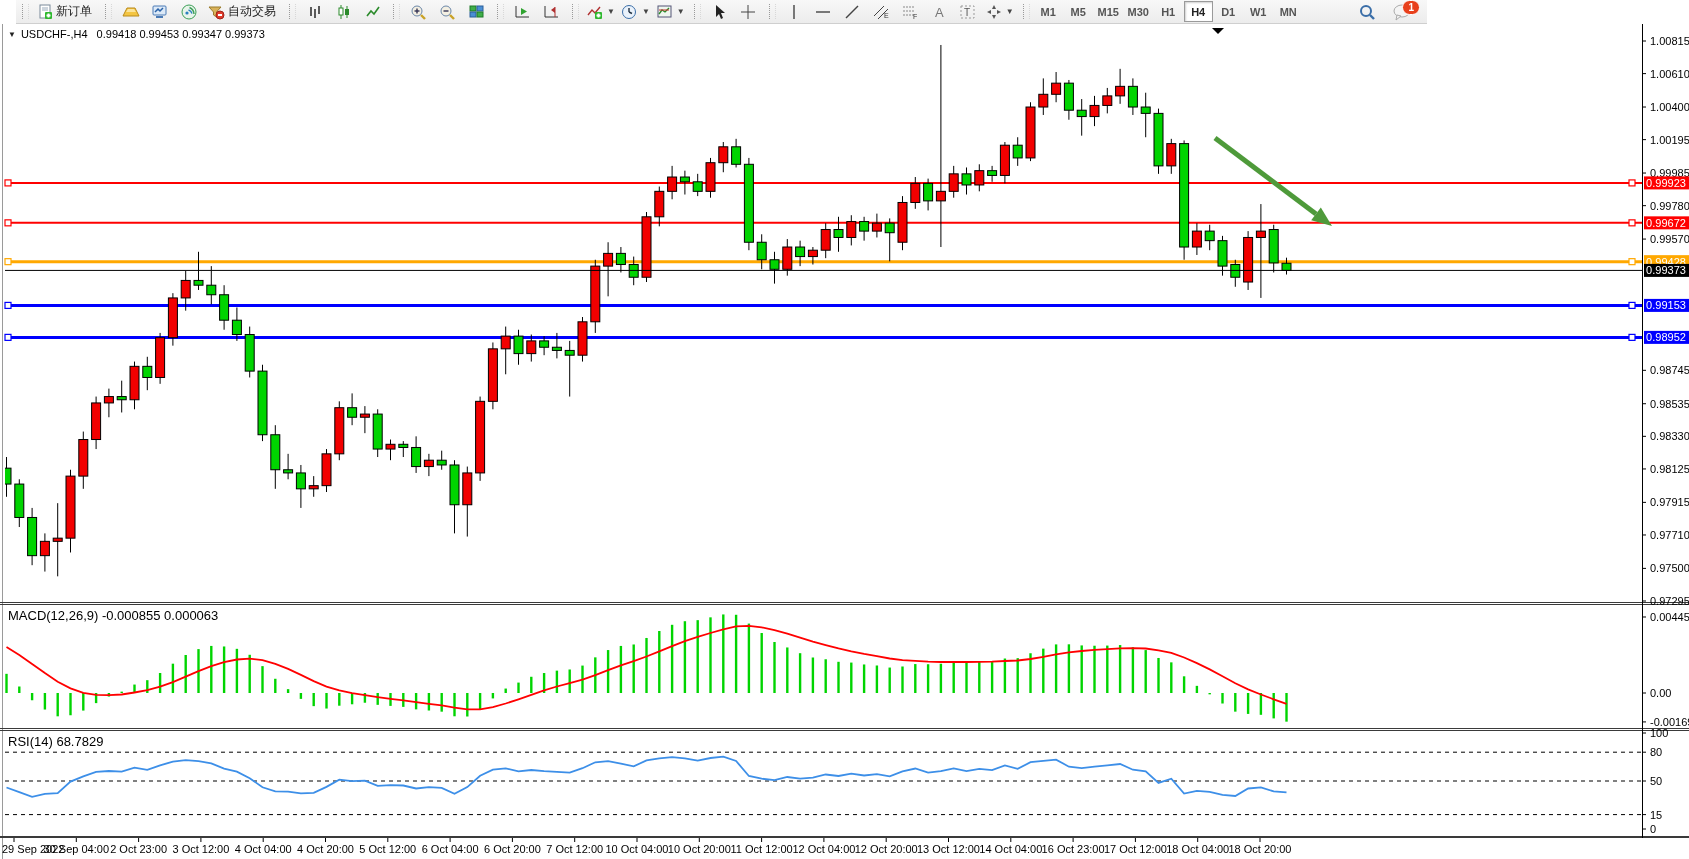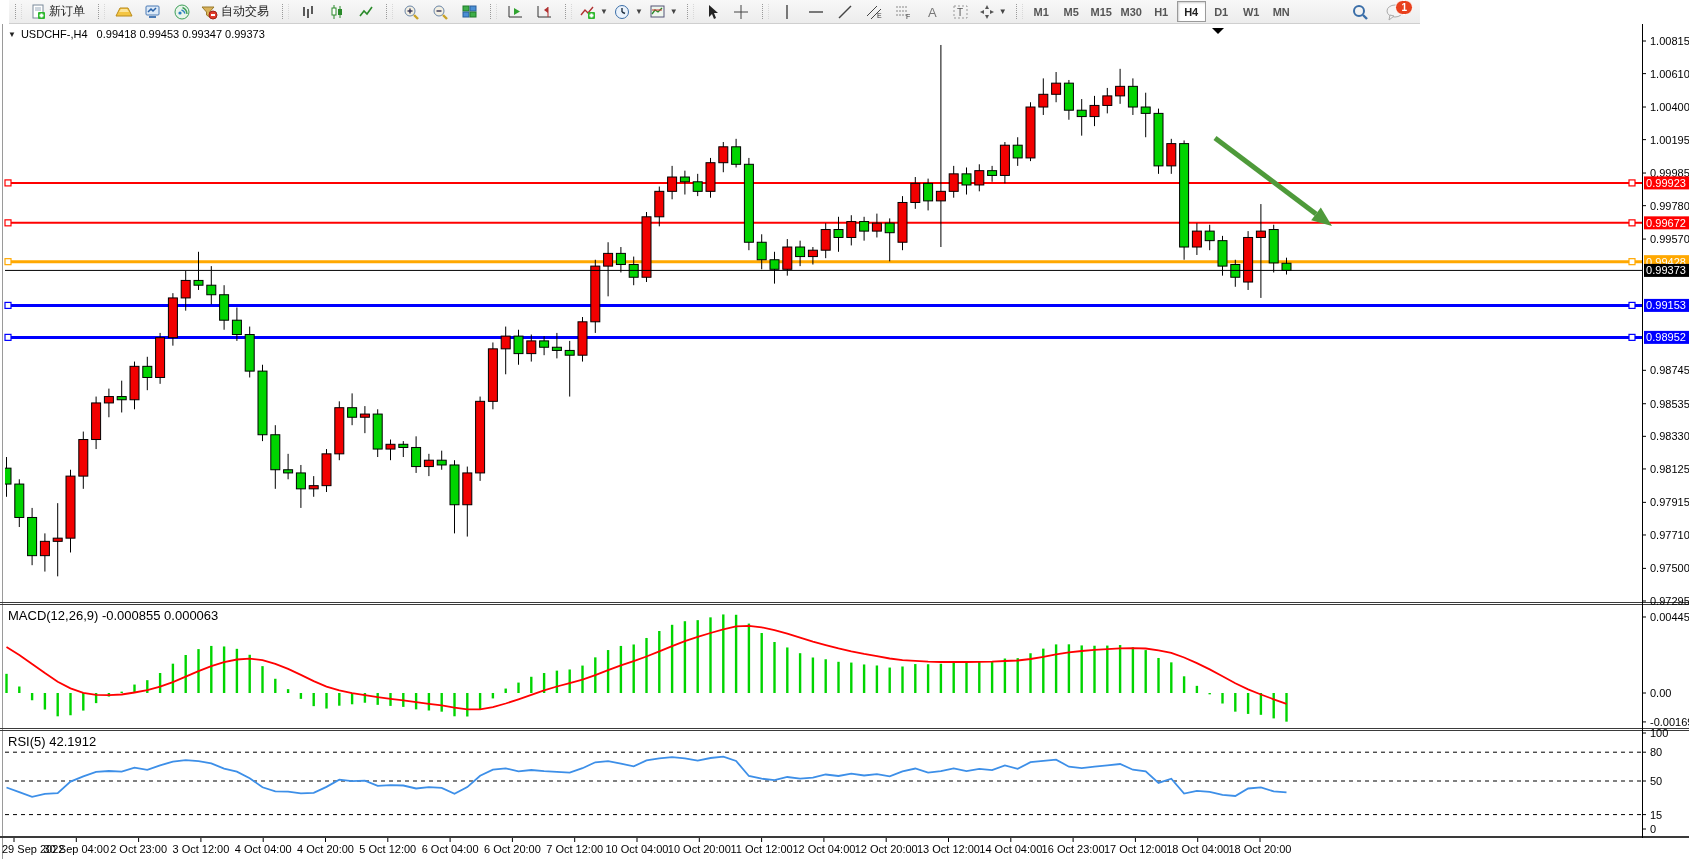--- a/index.html
+++ b/index.html
@@ -1,19 +1,19 @@
 <!DOCTYPE html>
 <html><head>
 <meta charset="utf-8">
 <style>
   html,body{margin:0;padding:0;background:#e8e8e8;}
   .app{position:relative;width:1689px;height:859px;background:#ffffff;overflow:hidden;
        font-family:"Liberation Sans",sans-serif;-webkit-font-smoothing:none;}
   
-  .toolbar{position:absolute;top:0;left:9px;width:1411px;height:23px;
+  .toolbar{position:absolute;top:0;left:16px;width:1411px;height:23px;
            background:linear-gradient(#f8f8f8,#ececec);border-bottom:1px solid #cfcfcf;
            display:flex;align-items:center;font-size:12px;color:#222;text-align:center;}
   .grip{width:5px;height:15px;margin:0 4px 0 6px;border-left:1px dotted #9a9a9a;border-right:1px dotted #d8d8d8;}
   .tbtn{height:21px;min-width:23px;display:flex;align-items:center;justify-content:center;
         gap:3px;padding:0 2px;border:1px solid transparent;border-radius:2px;cursor:default;}
   .tbtn.text{padding:0 6px 0 3px;}
   .tbtn svg{display:block;}
   .caret{font-size:8px;color:#444;margin-left:1px;}
   .tf{min-width:27px;height:19px;display:flex;align-items:center;justify-content:center;
       font-size:11px;font-weight:bold;color:#555;border:1px solid transparent;}
@@ -323,21 +323,21 @@
       </div>
     </div>
   </div>
 
   <div class="chart-area">
     <div class="chart-title">
       <span class="tri">▼</span><span>USDCHF-,H4</span>
       <span style="margin-left:6px;">0.99418 0.99453 0.99347 0.99373</span>
     </div>
     <div class="ind-label" id="macd-label">MACD(12,26,9) -0.000855 0.000063</div>
-    <div class="ind-label" id="rsi-label">RSI(5) 42.1912</div>
+    <div class="ind-label" id="rsi-label">RSI(14) 68.7829</div>
     <svg id="chart-svg" width="1689" height="835" viewBox="0 24 1689 835">
         <defs>
           <clipPath id="mainClip">
             <rect x="5" y="25" width="1637" height="576"></rect>
           </clipPath>
           <clipPath id="macdClip">
             <rect x="5" y="605" width="1637" height="122"></rect>
           </clipPath>
           <clipPath id="rsiClip">
             <rect x="5" y="731" width="1637" height="104"></rect>

